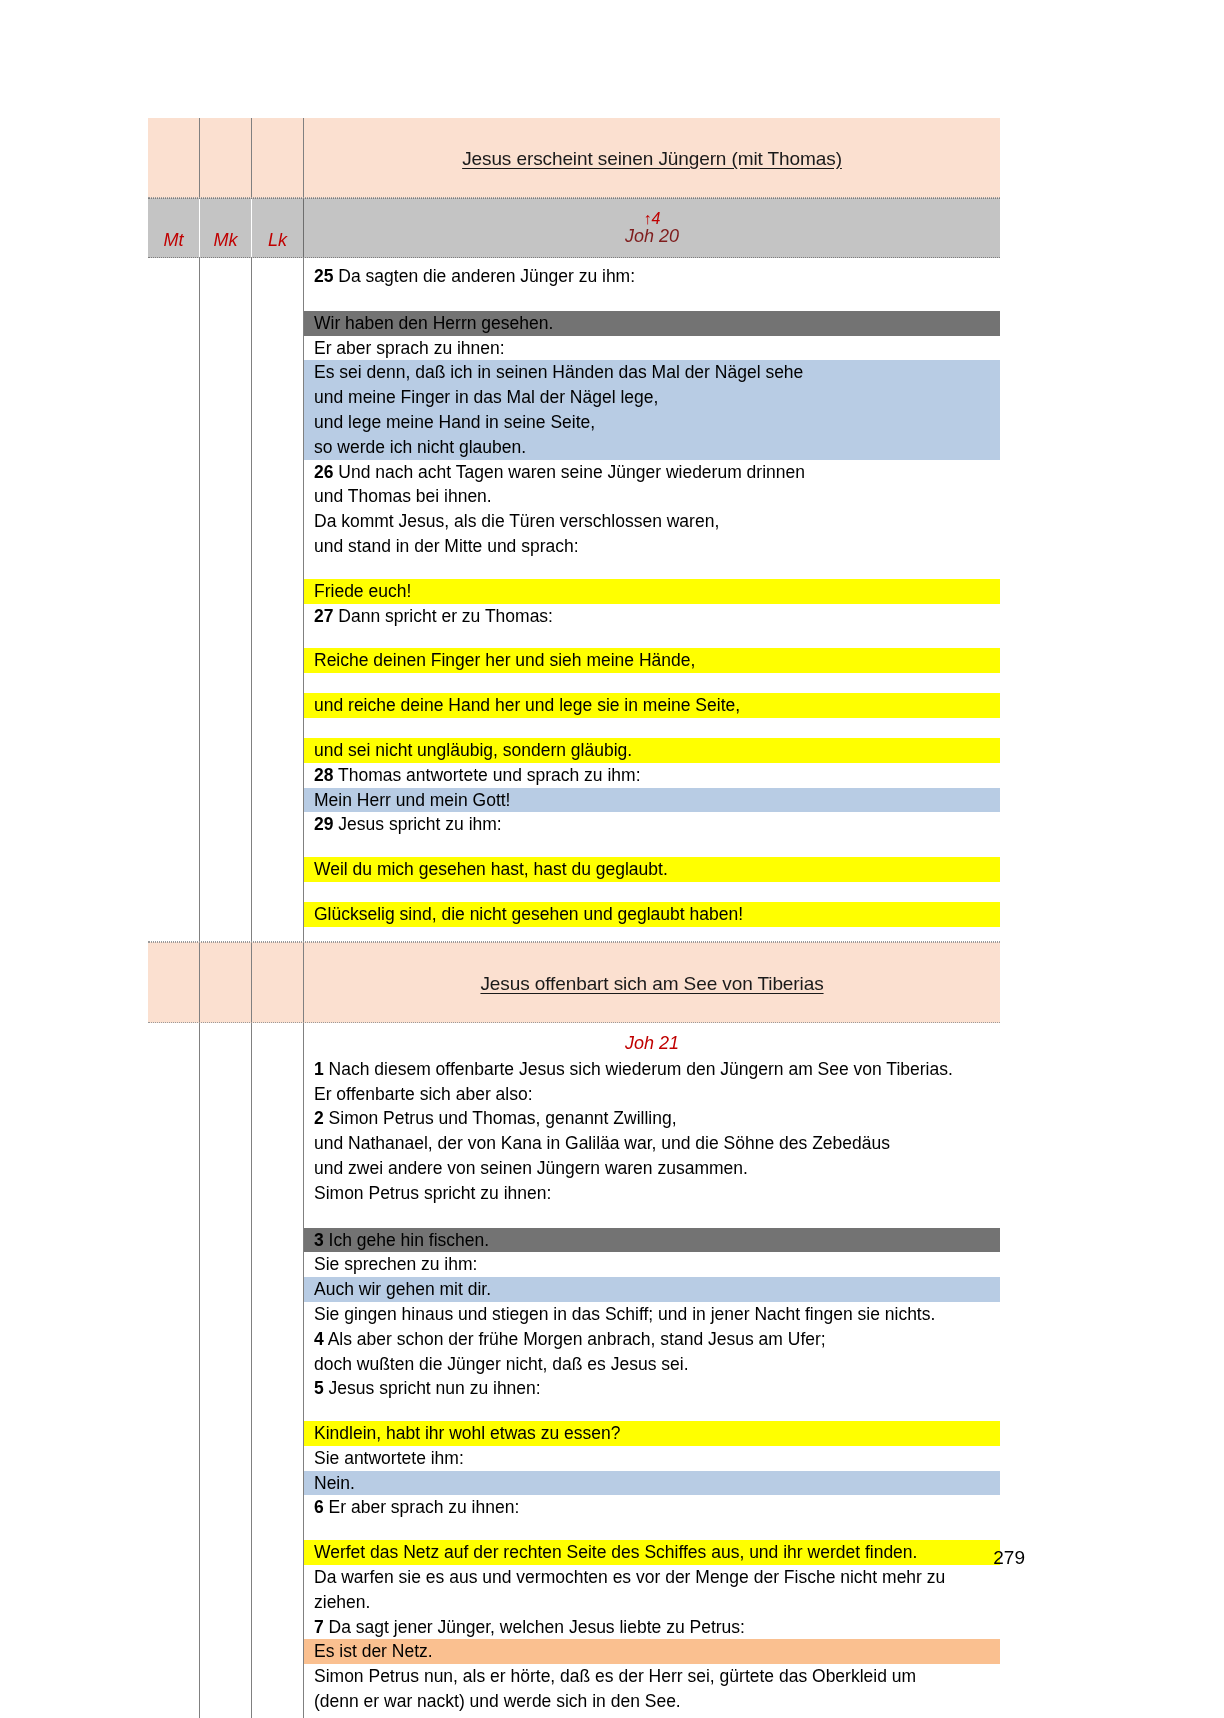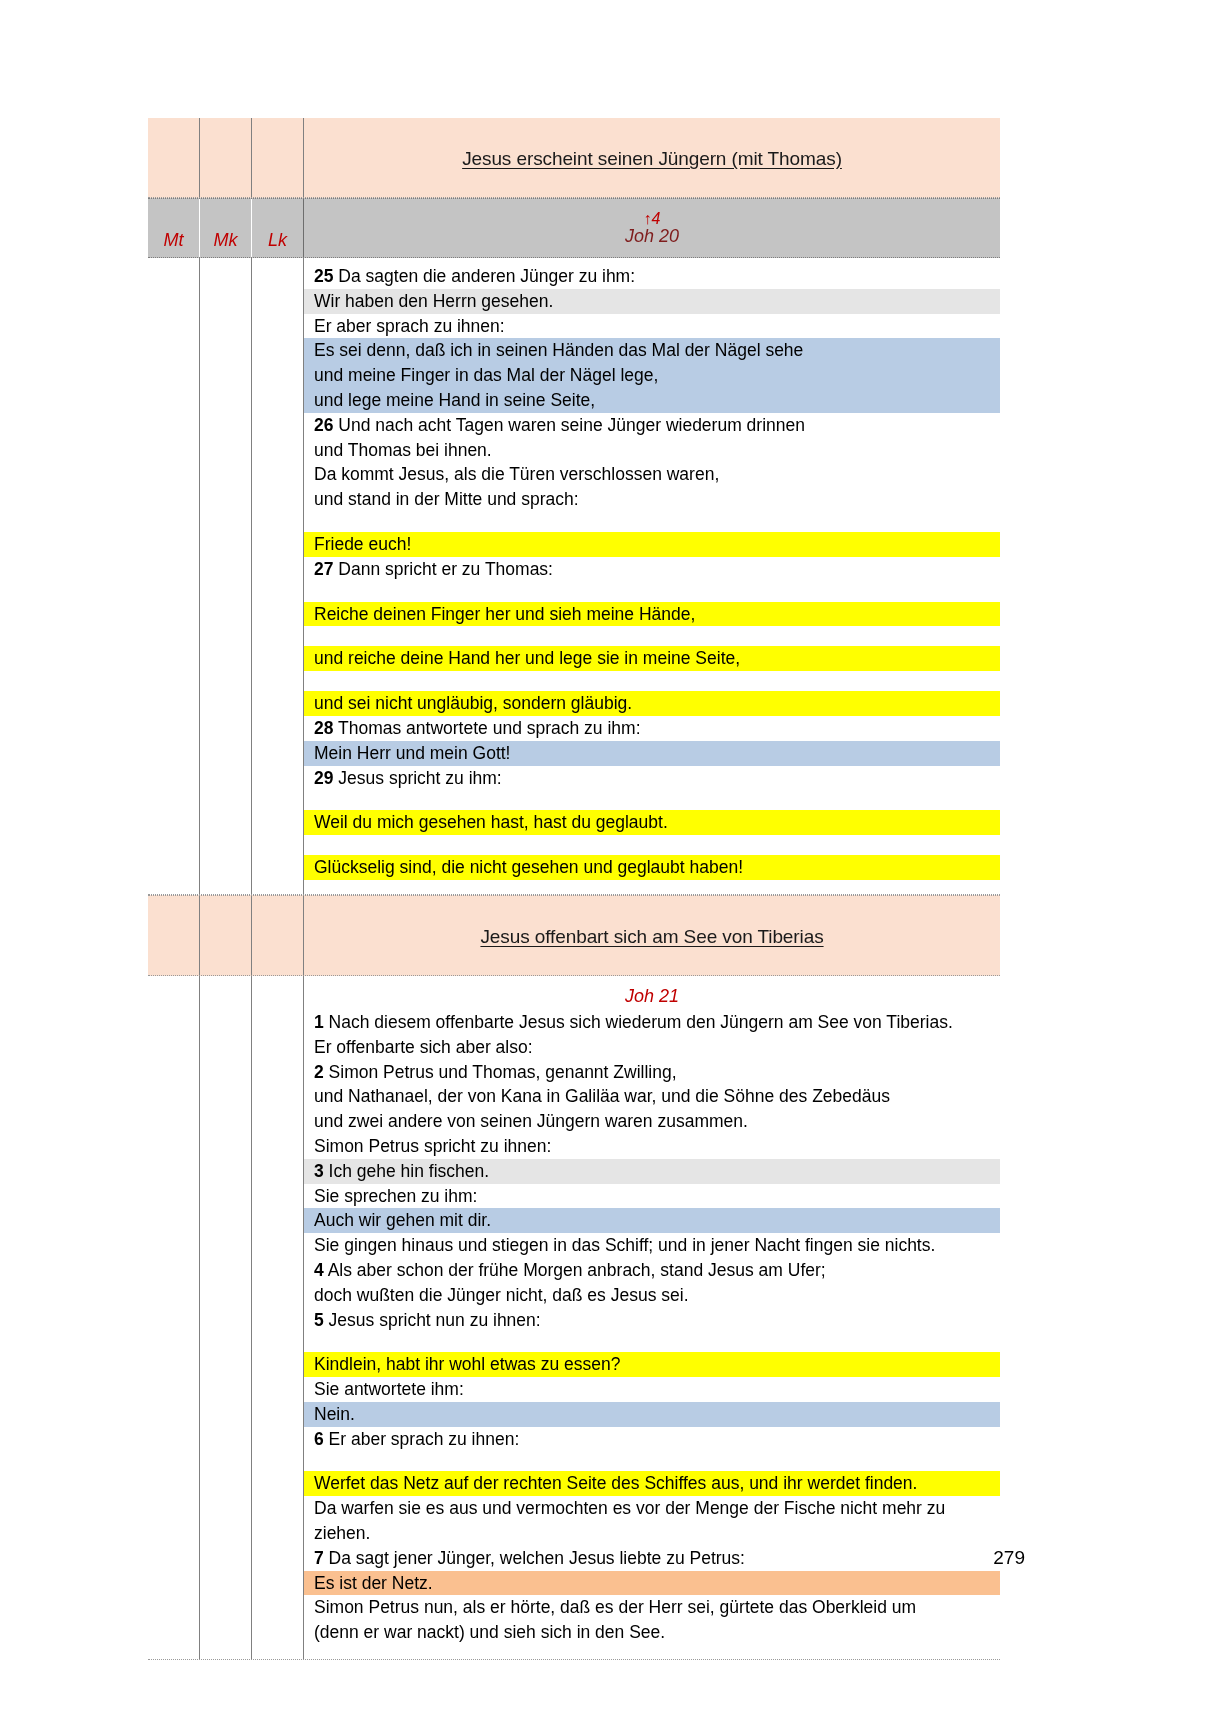--- a/index.html
+++ b/index.html
@@ -137,21 +137,21 @@
     padding-left: 10px;
     padding-right: 4px;
     white-space: nowrap;
   }
   .vnum {
     font-weight: bold;
   }
 
   .hl-yellow { background: #ffff00; margin-top: 20px; }
   .hl-blue   { background: #b8cce4; }
-  .hl-green  { background: #e5e5e5; }
+  .hl-green  { background: #737373; margin-top: 22px; }
   .hl-orange { background: #fac090; }
 
   .pagenum {
     position: absolute;
     right: 183px;
     top: 1547px;
     font-size: 19px;
     color: #000000;
   }
 </style>
@@ -193,20 +193,21 @@
       <div class="bc"></div>
       <div class="bc"></div>
       <div class="bc"></div>
       <div class="body-text" id="sec0-lines">
           <div class="vline "><span class="vnum">25</span> <span>Da sagten die anderen Jünger zu ihm:</span></div>
           <div class="vline hl-green"><span>Wir haben den Herrn gesehen.</span></div>
           <div class="vline "><span>Er aber sprach zu ihnen:</span></div>
           <div class="vline hl-blue"><span>Es sei denn, daß ich in seinen Händen das Mal der Nägel sehe</span></div>
           <div class="vline hl-blue"><span>und meine Finger in das Mal der Nägel lege,</span></div>
           <div class="vline hl-blue"><span>und lege meine Hand in seine Seite,</span></div>
+          <div class="vline hl-blue"><span>so werde ich nicht glauben.</span></div>
           <div class="vline "><span class="vnum">26</span> <span>Und nach acht Tagen waren seine Jünger wiederum drinnen</span></div>
           <div class="vline "><span>und Thomas bei ihnen.</span></div>
           <div class="vline "><span>Da kommt Jesus, als die Türen verschlossen waren,</span></div>
           <div class="vline "><span>und stand in der Mitte und sprach:</span></div>
           <div class="vline hl-yellow"><span>Friede euch!</span></div>
           <div class="vline "><span class="vnum">27</span> <span>Dann spricht er zu Thomas:</span></div>
           <div class="vline hl-yellow"><span>Reiche deinen Finger her und sieh meine Hände,</span></div>
           <div class="vline hl-yellow"><span>und reiche deine Hand her und lege sie in meine Seite,</span></div>
           <div class="vline hl-yellow"><span>und sei nicht ungläubig, sondern gläubig.</span></div>
           <div class="vline "><span class="vnum">28</span> <span>Thomas antwortete und sprach zu ihm:</span></div>
@@ -251,21 +252,21 @@
             <div class="vline hl-yellow"><span>Kindlein, habt ihr wohl etwas zu essen?</span></div>
             <div class="vline "><span>Sie antwortete ihm:</span></div>
             <div class="vline hl-blue"><span>Nein.</span></div>
             <div class="vline "><span class="vnum">6</span> <span>Er aber sprach zu ihnen:</span></div>
             <div class="vline hl-yellow"><span>Werfet das Netz auf der rechten Seite des Schiffes aus, und ihr werdet finden.</span></div>
             <div class="vline "><span>Da warfen sie es aus und vermochten es vor der Menge der Fische nicht mehr zu</span></div>
             <div class="vline "><span>ziehen.</span></div>
             <div class="vline "><span class="vnum">7</span> <span>Da sagt jener Jünger, welchen Jesus liebte zu Petrus:</span></div>
             <div class="vline hl-orange"><span>Es ist der Netz.</span></div>
             <div class="vline "><span>Simon Petrus nun, als er hörte, daß es der Herr sei, gürtete das Oberkleid um</span></div>
-            <div class="vline "><span>(denn er war nackt) und sieh sich in den See.</span></div>
+            <div class="vline "><span>(denn er war nackt) und werde sich in den See.</span></div>
           </div>
       </div>
     </div>
 
   </div>
 
   <div class="pagenum">279</div>
 
 </div>
 

